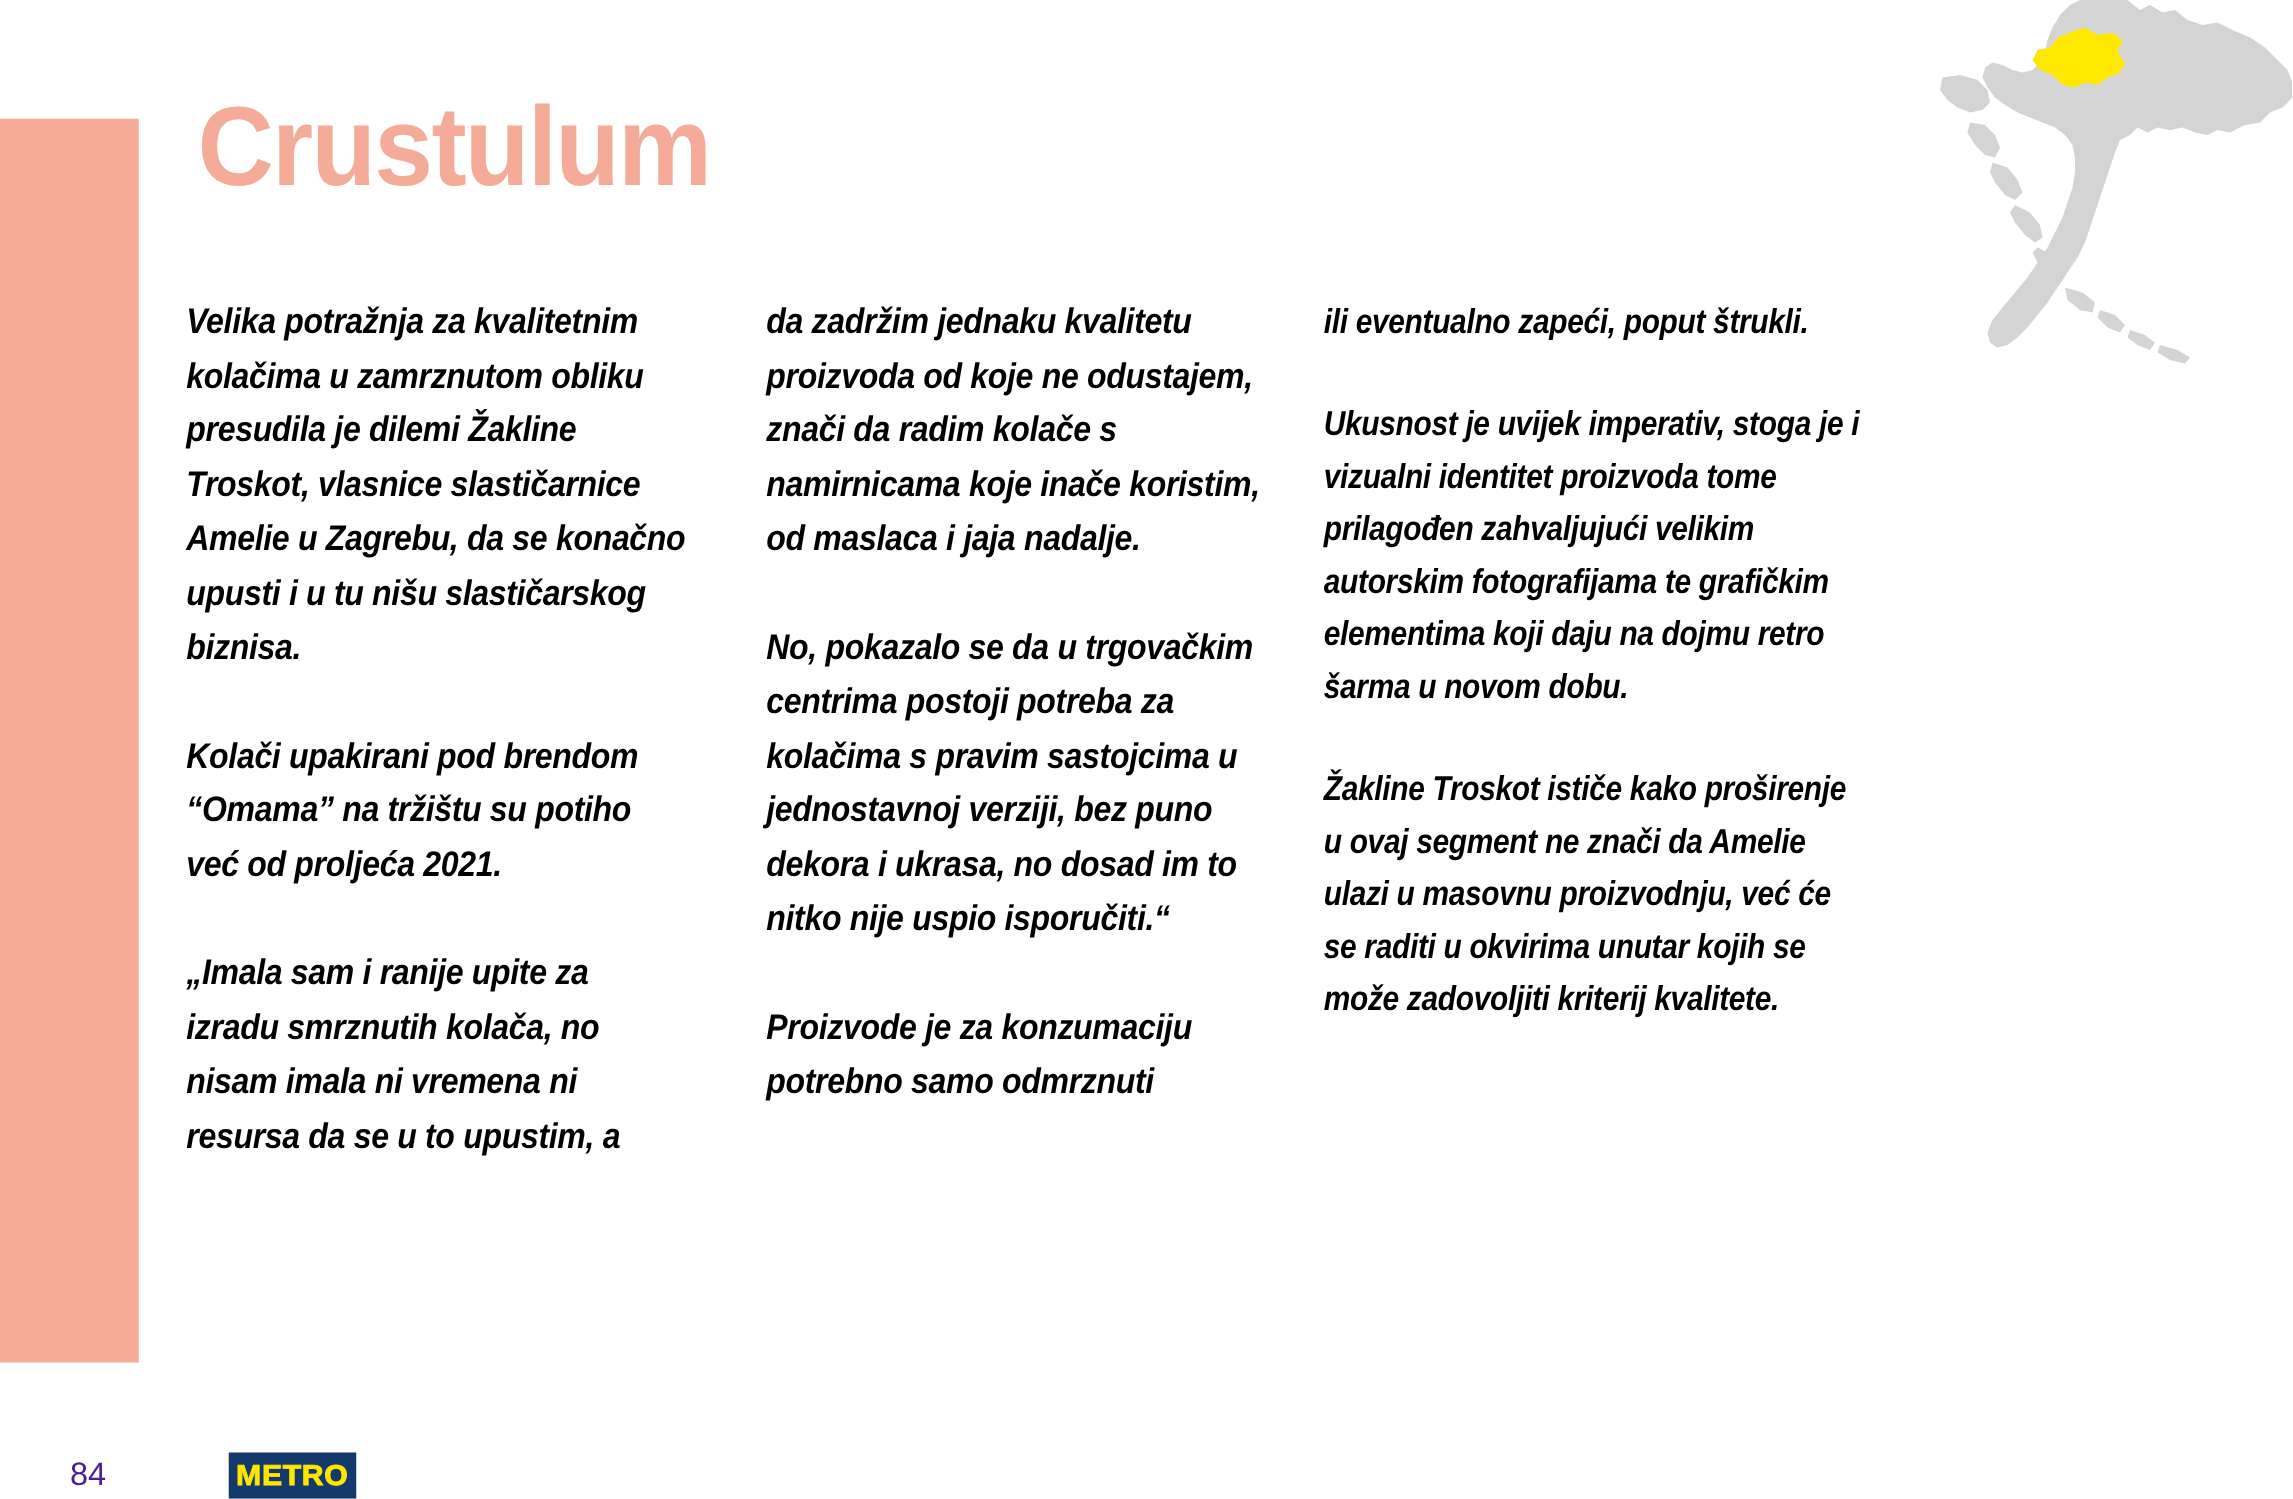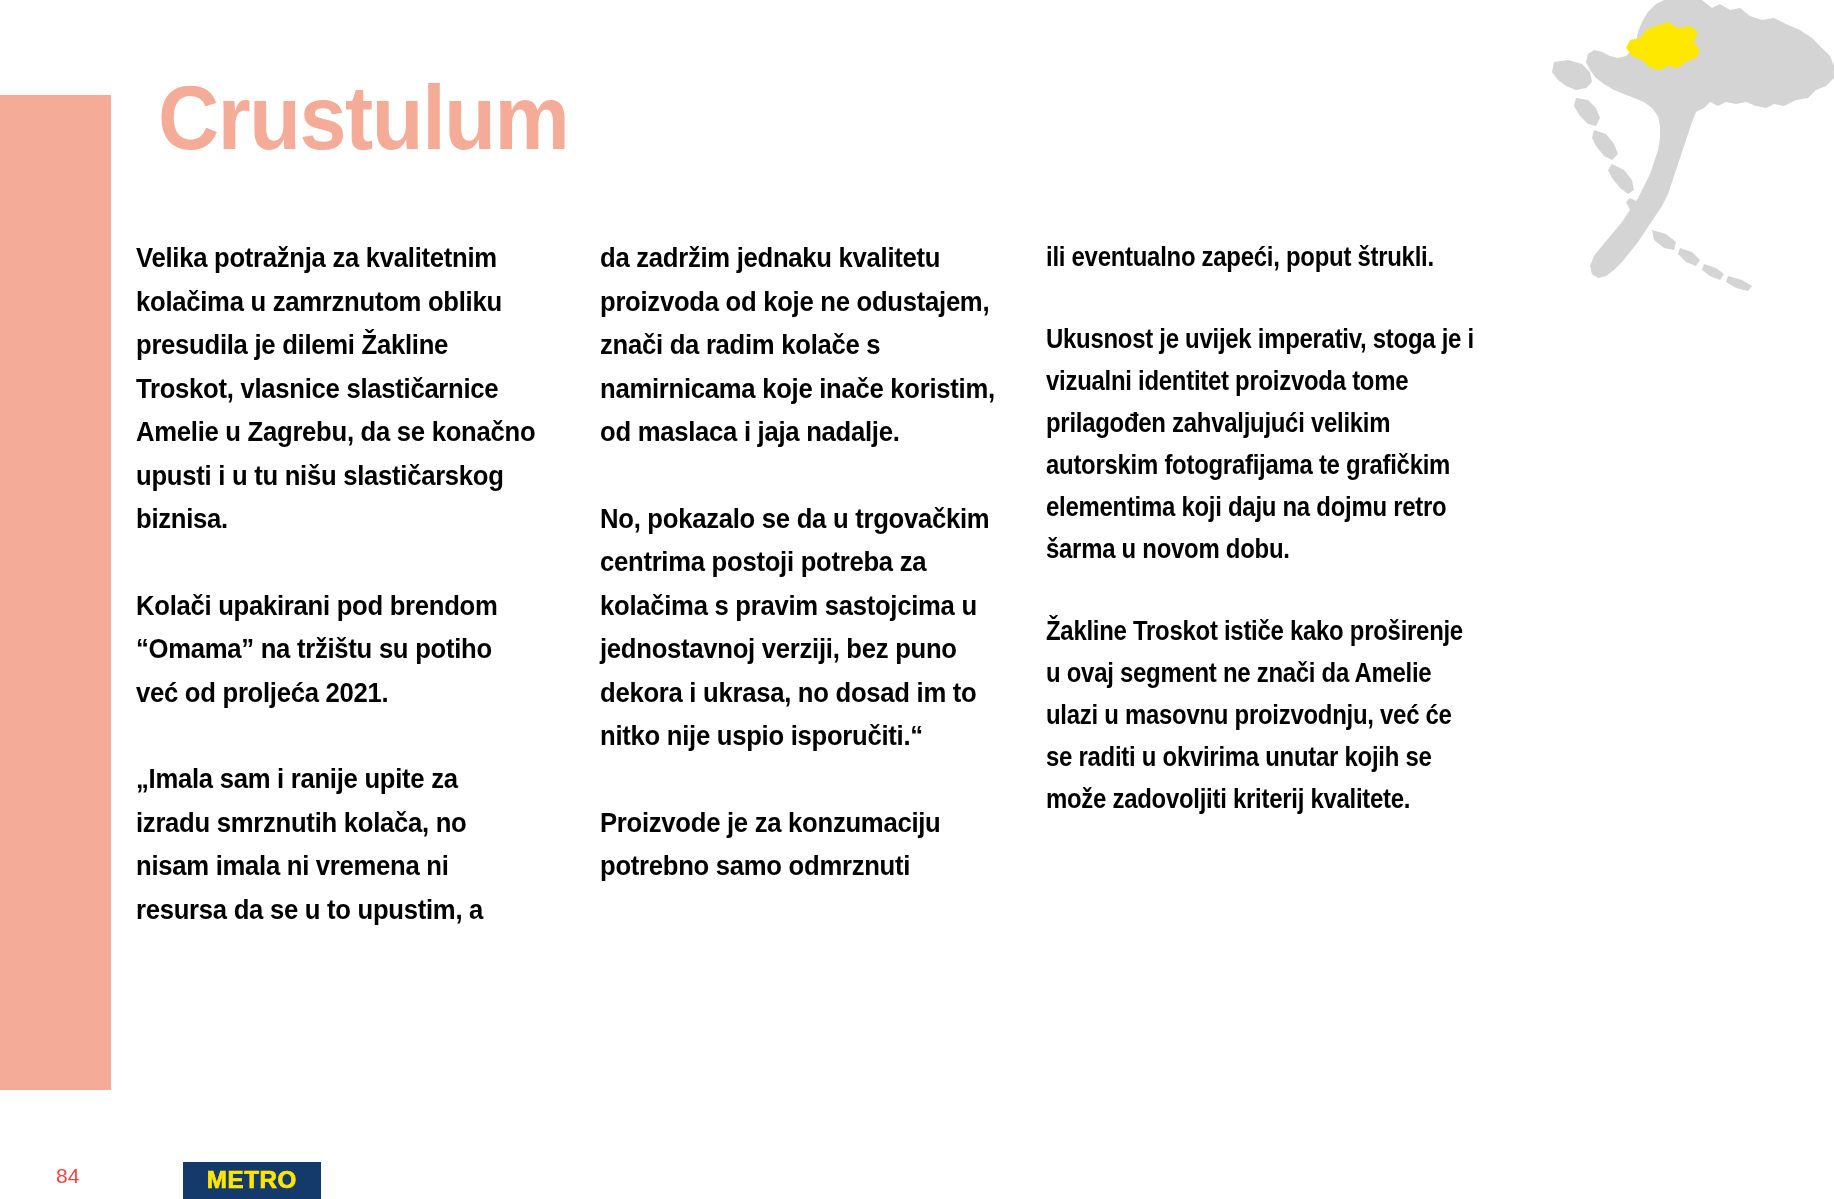--- a/index.html
+++ b/index.html
@@ -49,25 +49,26 @@
     color: #f4ac98;
     font-family: "Liberation Sans Narrow", "Liberation Sans", sans-serif;
     transform: scaleX(0.94);
     transform-origin: left top;
     white-space: nowrap;
   }
 
   
   .columns {
     position: absolute;
-    left: 136px;
+    left: 149px;
     top: 236px;
     width: 1360px;
     display: flex;
     gap: 0px;
+    font-style: italic;
   }
   .col {
     font-weight: 700;
     color: #000000;
     font-family: "Liberation Sans", sans-serif;
   }
   .col-1 { width: 456px; padding-right: 50px; }
   .col-2 { width: 450px; padding-right: 50px; margin-left: 12px; }
   .col-3 { width: 454px; padding-right: 10px; }
 
@@ -87,31 +88,31 @@
     transform: scaleX(0.87);
     width: 114%;
   }
   .col p:last-child { margin-bottom: 0; }
 
   
   .page-number {
     position: absolute;
     left: 56px;
     top: 1164px;
-    font-size: 21px;
+    font-size: 26px;
     font-weight: 400;
-    color: #ef4444;
+    color: #4c1d95;
     font-family: "Liberation Sans", sans-serif;
   }
 
   .metro-logo {
     position: absolute;
     left: 183px;
     top: 1162px;
-    width: 138px;
+    width: 102px;
     height: 37px;
     background: #14396b;
     display: flex;
     align-items: center;
     justify-content: center;
     border: 0;
   }
   .metro-logo .metro-text {
     color: #ffe600;
     font-size: 23px;

